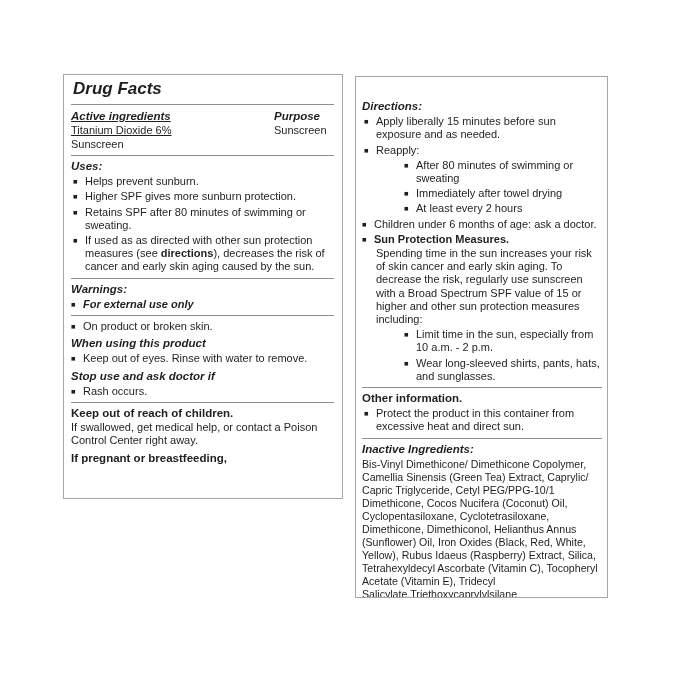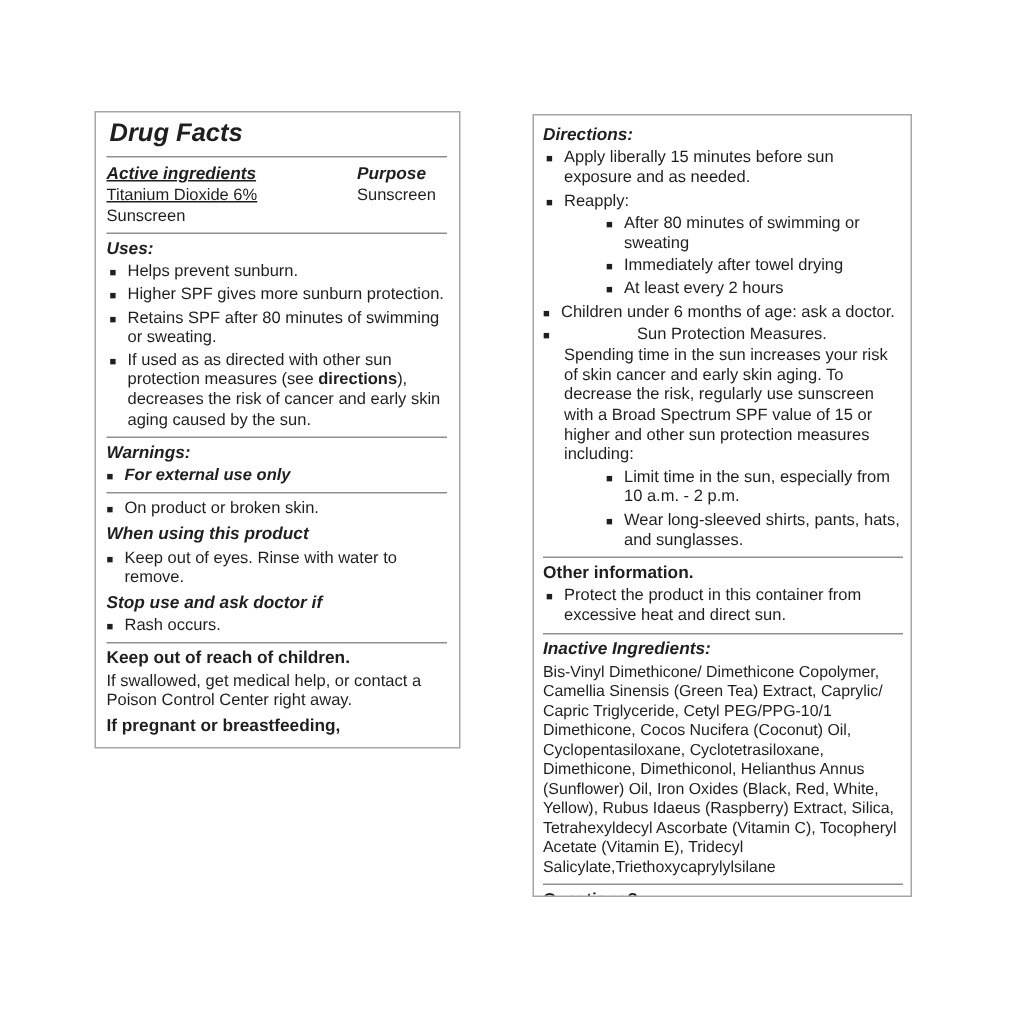--- a/index.html
+++ b/index.html
@@ -13,21 +13,21 @@
     line-height: 13.2px;
     -webkit-font-smoothing: antialiased;
   }
   .panel {
     position: absolute;
     box-sizing: border-box;
     background: #ffffff;
     border: 1px solid #a6a6a6;
     overflow: hidden;
   }
-  #left-panel  { left: 63px;  top: 74px; width: 244px; height: 425px; padding: 2px 8px 6px 7px; }
+  #left-panel  { left: 63px;  top: 74px; width: 280px; height: 425px; padding: 2px 8px 6px 7px; }
   #right-panel { left: 355px; top: 76px; width: 253px; height: 522px; padding: 7px 5px 6px 6px; }
 
   .df-title {
     font-size: 17px;
     font-weight: bold;
     font-style: italic;
     line-height: 21px;
     padding: 1px 0 1px 2px;
   }
   hr.rule {
@@ -48,21 +48,21 @@
     flex: none;
     width: 14px;
     font-size: 7.5px;
     line-height: 13.2px;
     padding-left: 2px;
     box-sizing: border-box;
   }
   .bullet.tight .bchar { width: 12px; padding-left: 0; }
   .btext { flex: 1 1 auto; }
   .bold-italic { font-weight: bold; font-style: italic; }
-  .bold-text { font-weight: normal; text-align: center; }
+  .bold-text { font-weight: bold; }
   .sub { margin-left: 40px; }
   .indent-body { margin-left: 14px; margin-top: 1px; }
   .plain { margin-top: 1px; }
   .ingredients { margin-top: 2px; font-size: 10.6px; line-height: 13px; }
 </style>
 </head>
 <body>
 
 <div class="panel" id="left-panel">
 
@@ -125,21 +125,21 @@
   <hr class="rule">
 
   <div class="h-b">Keep out of reach of children.</div>
   <div class="plain">If swallowed, get medical help, or contact a Poison Control Center right away.</div>
   <div class="h-b">If pregnant or breastfeeding,</div>
 
 </div>
 
 <div class="panel" id="right-panel">
 
-  <div class="h-bi" style="margin-top:0;">Directions:</div>
+  <div class="h-bi" style="margin-top:16px;">Directions:</div>
   <div class="bullet">
     <span class="bchar">■</span>
     <div class="btext">Apply liberally 15 minutes before sun exposure and as needed.</div>
   </div>
   <div class="bullet">
     <span class="bchar">■</span>
     <div class="btext">Reapply:</div>
   </div>
   <div class="bullet sub">
     <span class="bchar">■</span>

